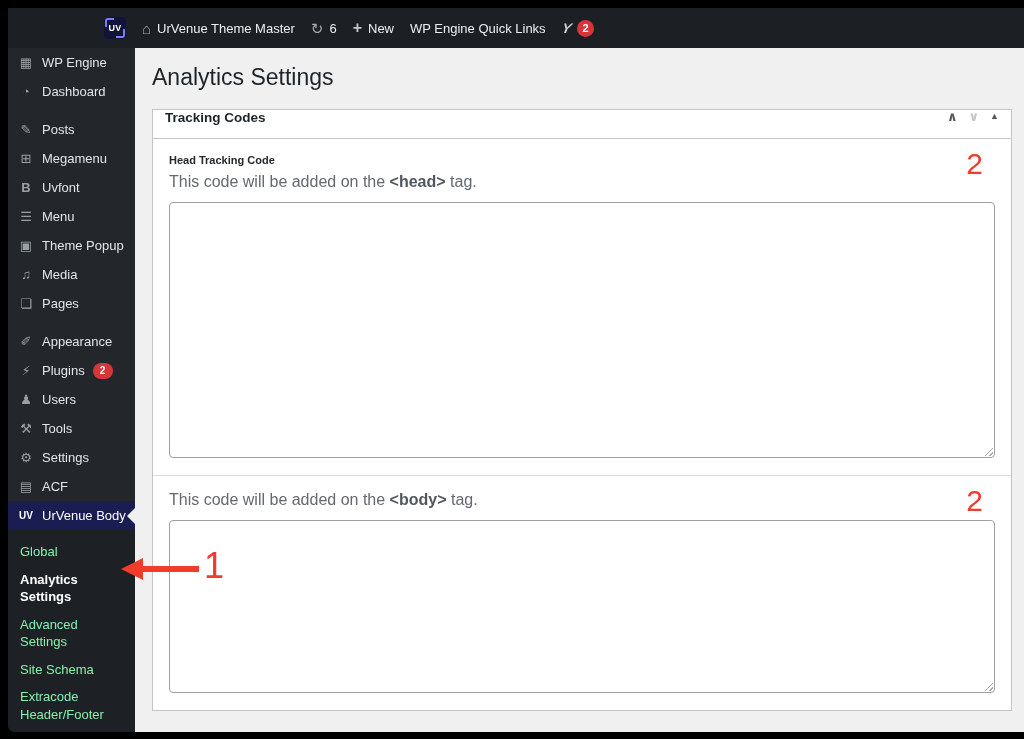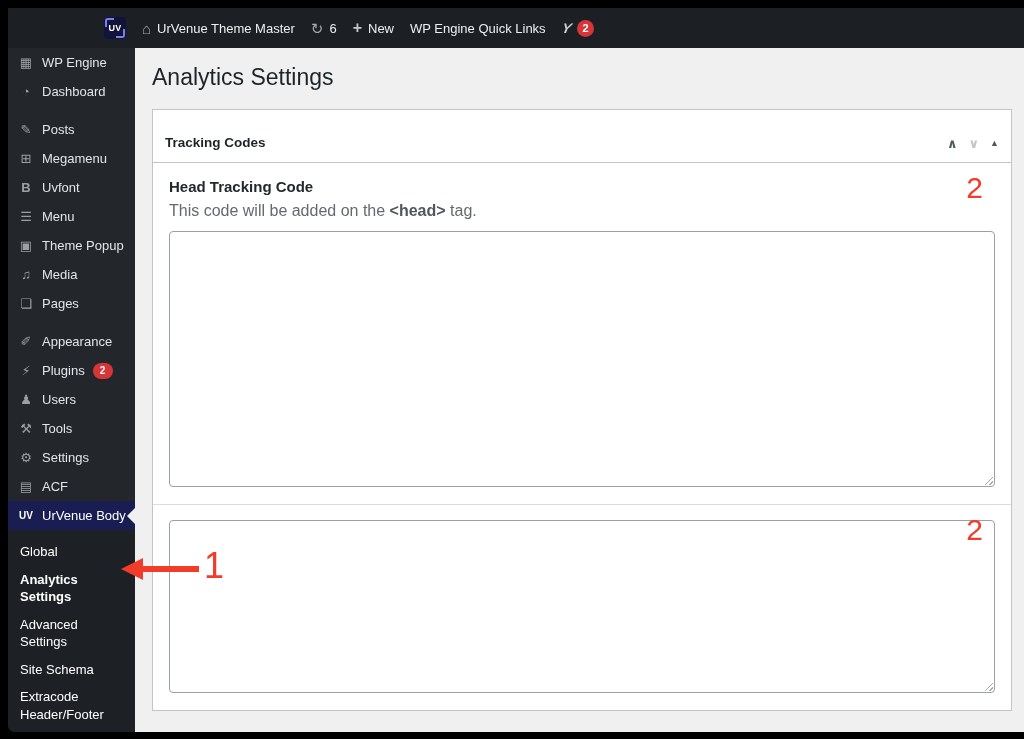--- a/index.html
+++ b/index.html
@@ -40,38 +40,38 @@
   .mi.sep{margin-top:9px;}
   .mi-ico{width:16px;text-align:center;color:#9ba0a5;font-size:13px;line-height:1;flex:0 0 16px;}
   .mi-label{font-weight:500;text-align:right;}
   .mi.current{background:#191d52;}
   .mi.current .mi-ico,.mi.current .mi-label{color:#fff;}
   .mi-badge{min-width:16px;height:16px;border-radius:9px;background:#d63638;color:#fff;
       font-size:10px;font-weight:bold;display:flex;align-items:center;justify-content:center;padding:0 2px;}
   .caret{position:absolute;right:0;top:50%;margin-top:-8px;width:0;height:0;
       border-top:8px solid transparent;border-bottom:8px solid transparent;border-right:8px solid #f0f0f1;}
   .submenu{background:#1d2125;padding:8px 0 10px;}
-  .smi{padding:5px 8px 5px 12px;font-size:13px;color:#ffffff;cursor:pointer;line-height:1.35;}
+  .smi{padding:5px 8px 5px 12px;font-size:13px;color:#86efac;cursor:pointer;line-height:1.35;}
   .smi.current{color:#fff;font-weight:bold;}
   
   .content{position:absolute;left:135px;top:48px;right:0;bottom:7px;background:#f0f0f1;
       box-sizing:border-box;padding:12px 12px 0 17px;overflow:hidden;}
   h1.page-title{margin:0 0 18px;font-size:23px;font-weight:500;color:#1d2327;padding-top:4px;}
   .postbox{background:#fff;border:1px solid #c3c4c7;}
-  .postbox-header{display:flex;align-items:flex-end;justify-content:space-between;
-      height:28px;padding:12px 12px;border-bottom:1px solid #c3c4c7;}
+  .postbox-header{display:flex;align-items:flex-start;justify-content:space-between;
+      height:28px;padding:0 12px;border-bottom:1px solid #c3c4c7;}
   .postbox-header h2{margin:0;font-size:13.5px;font-weight:bold;color:#1d2327;}
   .handle-actions{display:flex;align-items:center;gap:11px;}
   .ha{cursor:pointer;line-height:1;}
   .ha.up{color:#50575e;font-size:13px;font-weight:bold;}
   .ha.down{color:#c3c4c7;font-size:13px;font-weight:bold;}
   .ha.tog{color:#50575e;font-size:9px;}
   .field{position:relative;padding:15px 16px 17px;}
   .field + .field{border-top:1px solid #dcdcde;}
-  .field-label{font-size:15px;font-weight:bold;color:#23282d;display:block;margin-bottom:7px;}
+  .field-label{font-size:11px;font-weight:bold;color:#23282d;display:block;margin-bottom:7px;}
   .field-desc{margin:0 0 11px;font-size:16px;color:#646970;}
   .field-desc strong{color:#50575e;}
   .ta-wrap{position:relative;}
   textarea.code-input{
     display:block;width:100%;box-sizing:border-box;border:1px solid #9aa0a6;border-radius:4px;
     resize:none;background:#fff;font-family:"DejaVu Sans Mono",monospace;font-size:12px;padding:6px;outline:none;
   }
   textarea.head-h{height:256px;}
   textarea.body-h{height:173px;}
   .grip{position:absolute;right:2px;bottom:2px;width:11px;height:11px;cursor:nwse-resize;
@@ -213,20 +213,21 @@
         <label class="field-label">Head Tracking Code</label>
         <p class="field-desc"><span>This code will be added on the </span><strong>&lt;head&gt;</strong><span> tag.</span></p>
         <div class="ta-wrap">
           <textarea class="code-input head-h" style=""></textarea>
           <div class="grip"></div>
         </div>
         <div class="step-num">2</div>
       </div>
 
       <div class="field">
+        <p class="field-desc"><span>This code will be added on the </span><strong>&lt;body&gt;</strong><span> tag.</span></p>
         <div class="ta-wrap">
           <textarea class="code-input body-h" style=""></textarea>
           <div class="grip"></div>
         </div>
         <div class="step-num">2</div>
       </div>
     </div>
   </section>
 </main>
 

